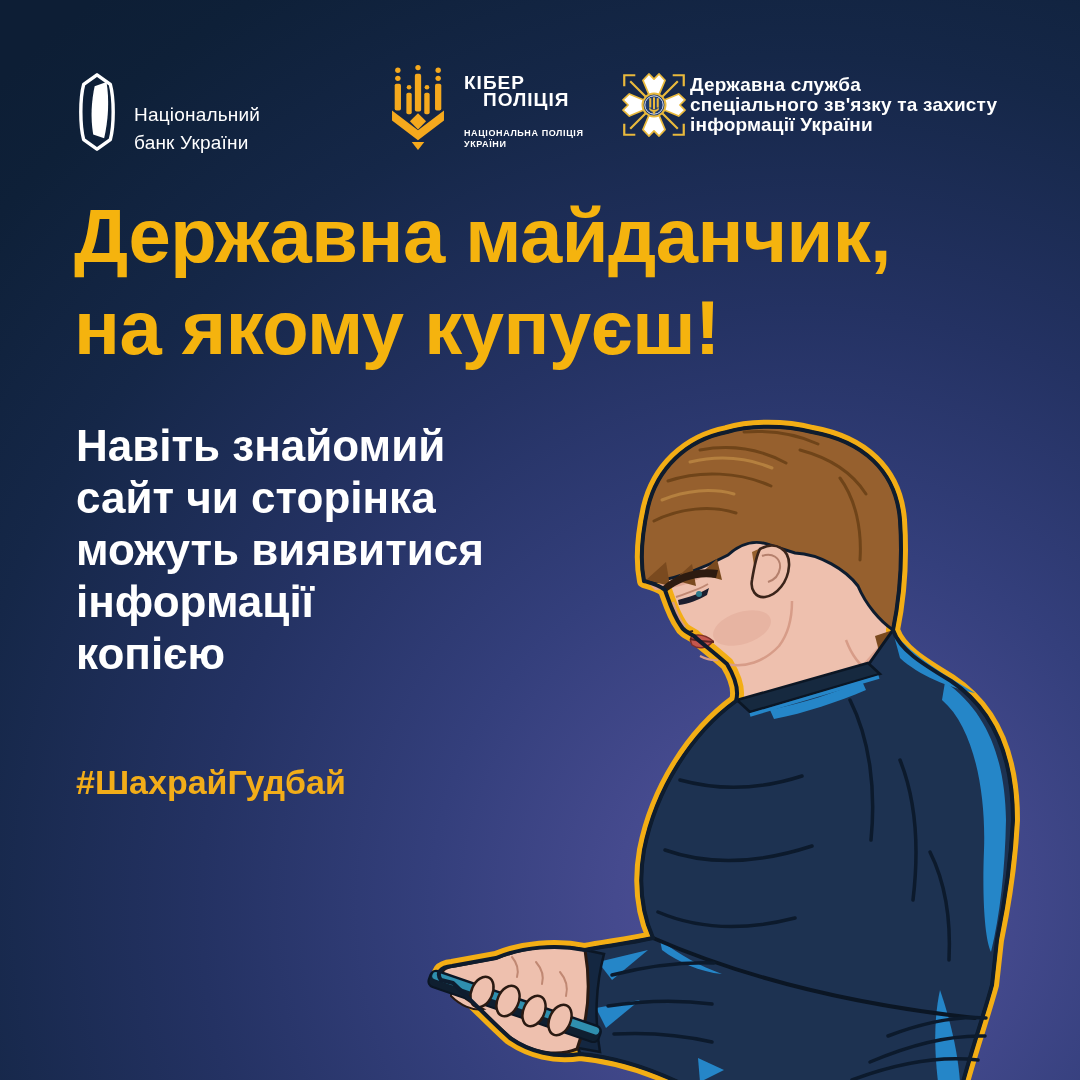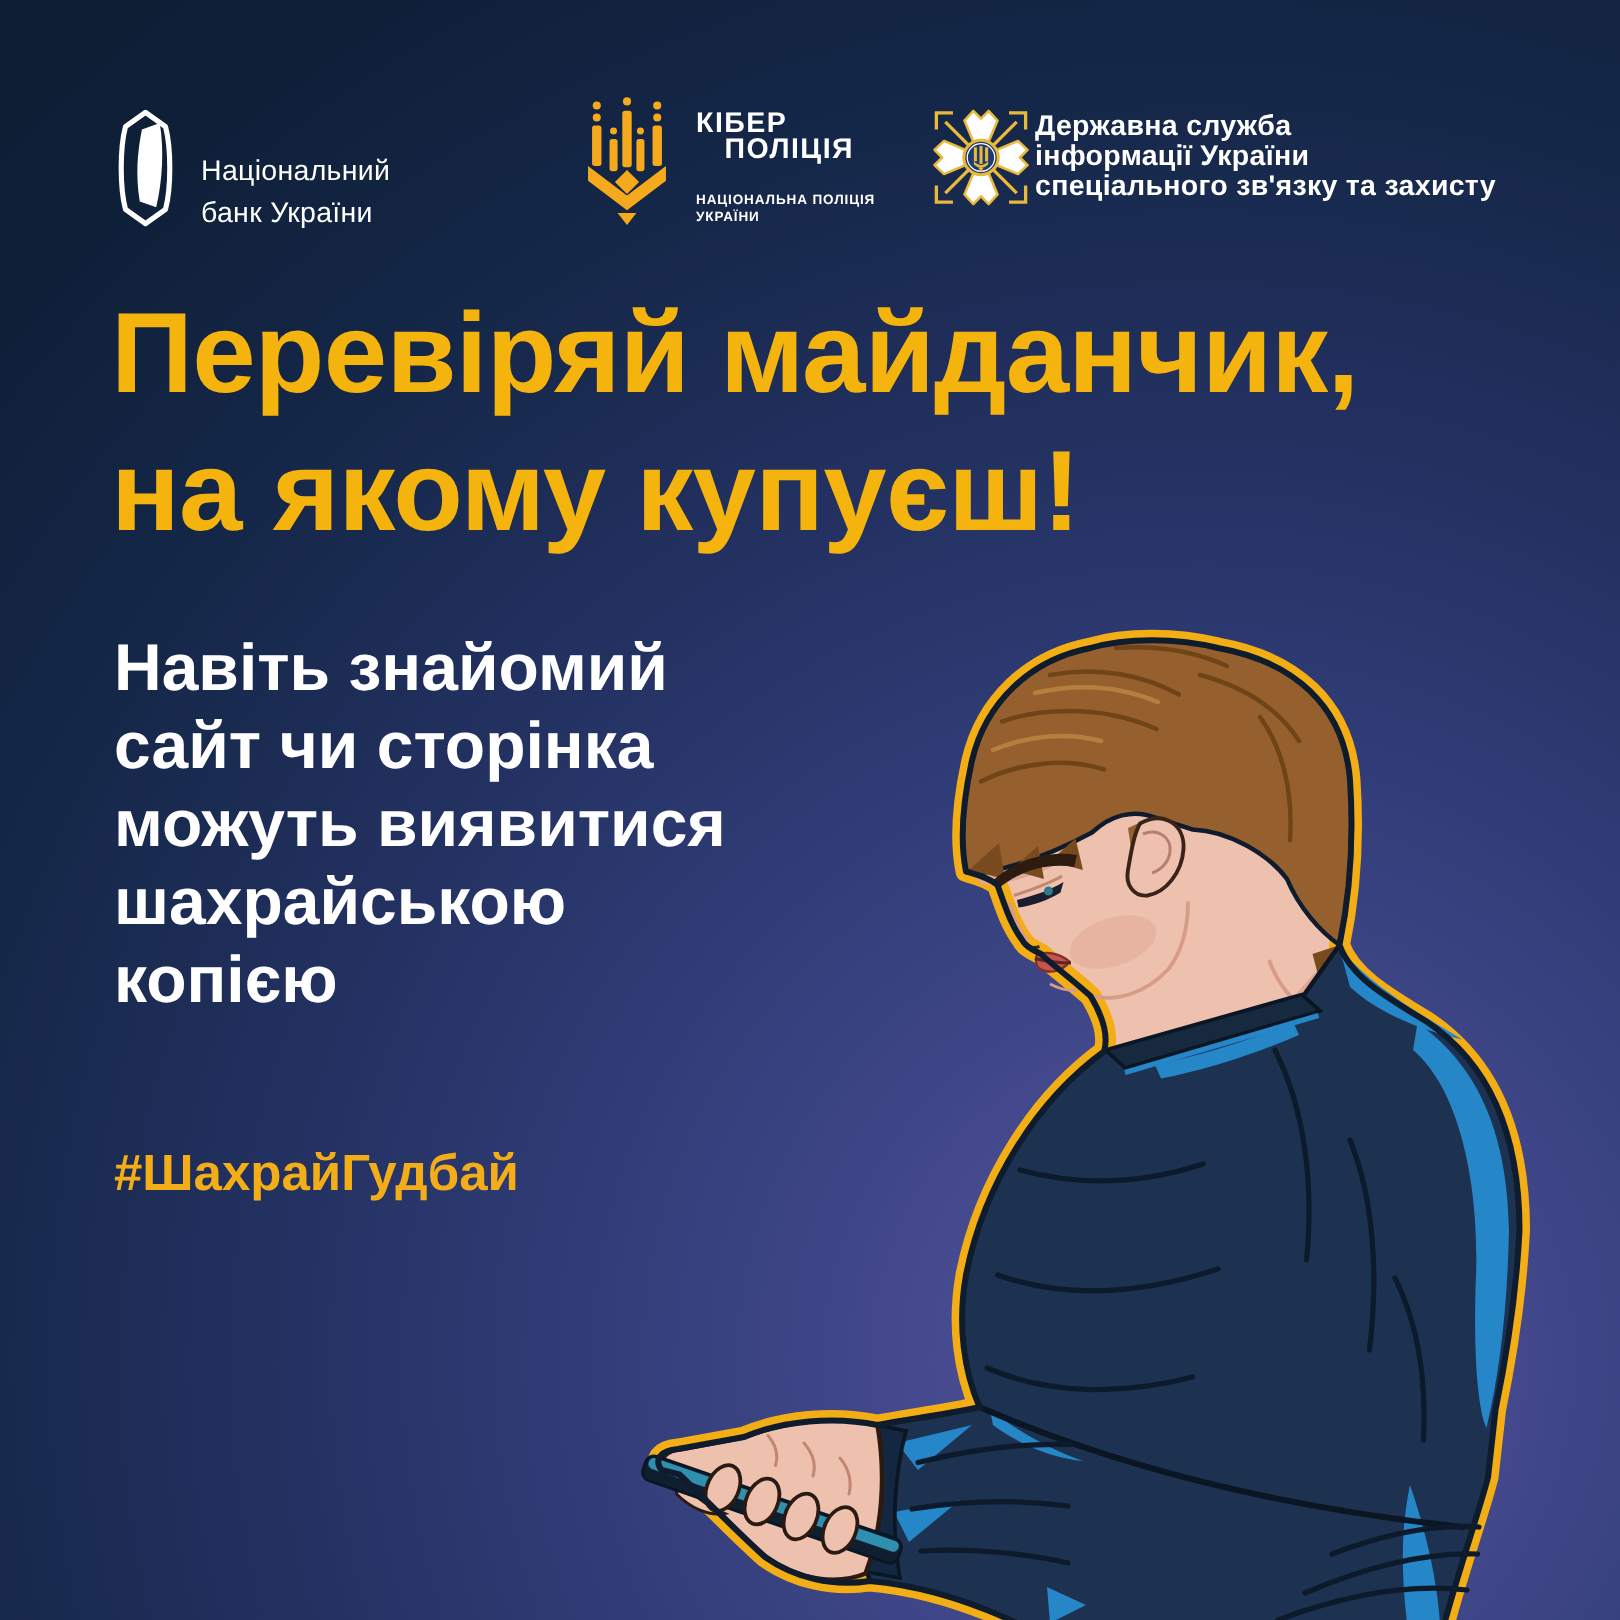--- a/index.html
+++ b/index.html
@@ -116,22 +116,22 @@
       <g fill="#e9b93c">
         <rect x="34.4" y="32" width="2.4" height="11"></rect>
         <rect x="38.8" y="31" width="2.4" height="14"></rect>
         <rect x="43.2" y="32" width="2.4" height="11"></rect>
         <path d="M34.4 43 Q40 49 45.6 43 L45.6 45.5 Q40 51 34.4 45.5 Z"></path>
         <path d="M38 48 L42 48 L40 51.5 Z"></path>
       </g>
     </svg>
     <div class="ssscip-text" style="margin-left:2px;">
       <div>Державна служба</div>
+      <div>спеціального зв'язку та захисту</div>
       <div>інформації України</div>
-      <div>спеціального зв'язку та захисту</div>
     </div>
   </div>
 
   <svg class="abs figure-svg" viewBox="0 0 1080 1080" aria-hidden="true">
 
     <path d="M727 432
          C750 425 785 425 812 432
          C862 441 896 470 900 520
          C903 565 899 601 893 630
          C900 650 921 663 951 681
@@ -305,27 +305,27 @@
          C739 691 736 679 727 664
          C710 649 700 642 694 636
          C686 632 683 630 681 626
          C673 615 669 601 665 590
          C659 585 651 583 644 581
          C640 561 642 534 648 507
          C657 469 686 440 727 432 Z" fill="none" stroke="#0e1c2e" stroke-width="4" stroke-linejoin="round"></path>
   </svg>
 
   <div class="abs headline">
-    <div>Перевіряй майданчик,</div>
+    <div>Державна майданчик,</div>
     <div>на якому купуєш!</div>
   </div>
 
   <div class="abs bodytext">
     <div>Навіть знайомий</div>
     <div>сайт чи сторінка</div>
     <div>можуть виявитися</div>
-    <div>шахрайською</div>
+    <div>інформації</div>
     <div>копією</div>
   </div>
 
   <div class="abs hashtag">#ШахрайГудбай</div>
 
 </div>
 
 </body></html>

